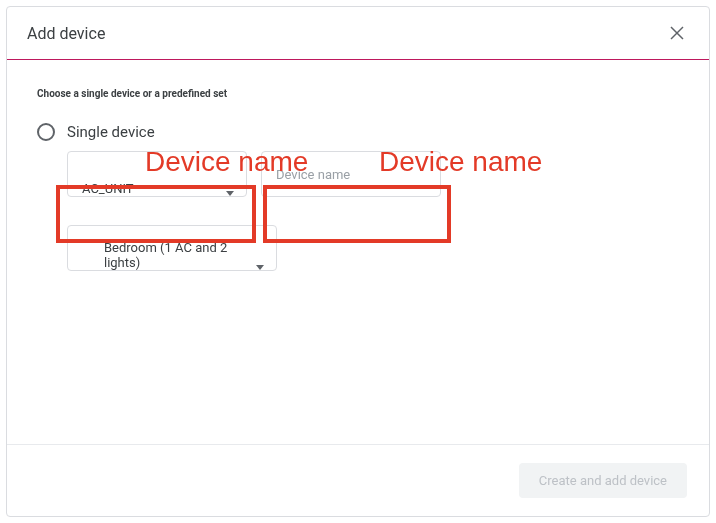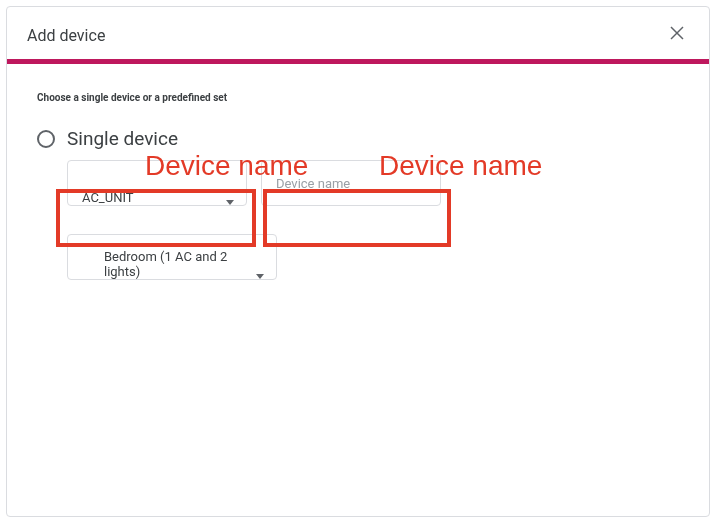--- a/index.html
+++ b/index.html
@@ -19,24 +19,24 @@
       height: 511px;
       margin: 6px;
       border: 1px solid #dadce0;
       border-radius: 4px;
       display: flex;
       flex-direction: column;
       position: relative;
     }
     .modal-header {
       display: flex;
-      align-items: flex-end;
+      align-items: center;
       justify-content: space-between;
       padding: 14px 20px 14px 20px;
-      border-bottom: 5px solid #be185d;
+      border-bottom: 1px solid #be185d;
     }
     .modal-title {
       font-size: 16px;
       color: #3c4043;
       font-weight: 400;
     }
     .close-btn {
       width: 24px;
       height: 24px;
       display: flex;
@@ -71,21 +71,21 @@
     .radio {
       width: 18px;
       height: 18px;
       border: 2px solid #5f6368;
       border-radius: 50%;
       background: #fff;
       cursor: pointer;
       flex-shrink: 0;
     }
     .option-label {
-      font-size: 19px;
+      font-size: 15px;
       color: #3c4043;
     }
     .controls-row {
       display: flex;
       gap: 14px;
       margin-left: 30px;
       margin-top: 10px;
       margin-bottom: 28px;
     }
     .select-box {
@@ -216,13 +216,16 @@
         <span class="dropdown-arrow"></span>
       </div>
     </div>
 
     <div class="annotation anno-type-label">Device name</div>
     <div class="annotation anno-name-label">Device name</div>
     <div class="annotation-box anno-box-1"></div>
     <div class="annotation-box anno-box-2"></div>
   </div>
 
+  <div class="modal-footer">
+    <button class="create-btn">Create and add device</button>
+  </div>
 </div>
 
 </body></html>

